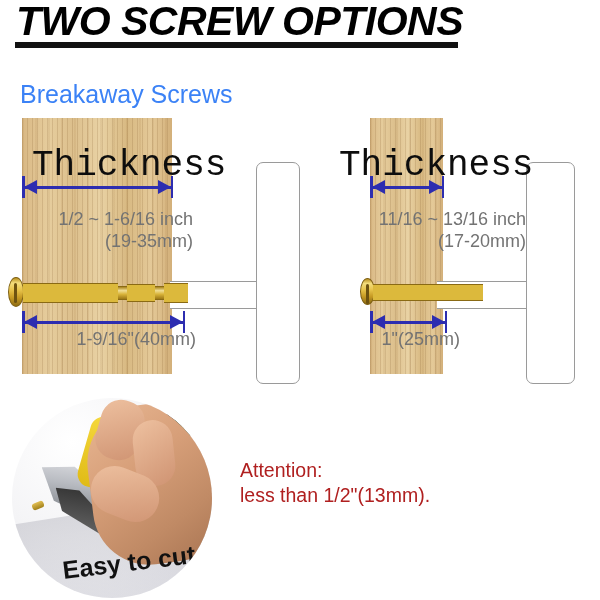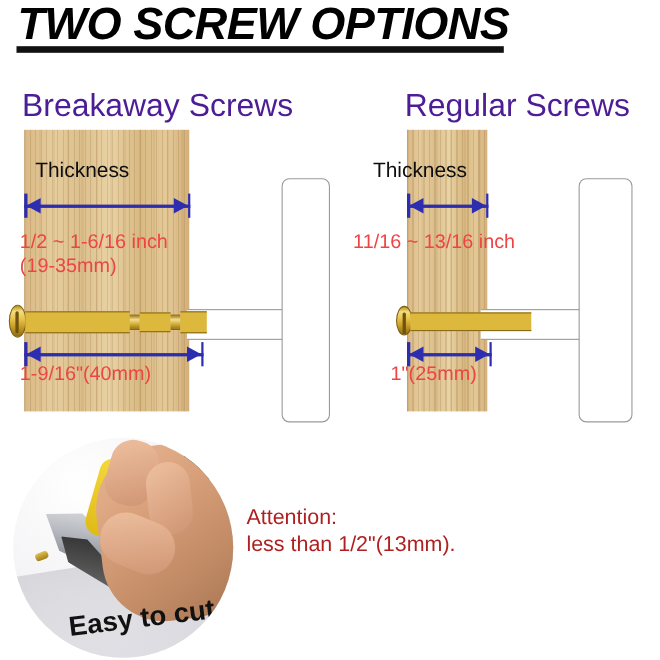--- a/index.html
+++ b/index.html
@@ -22,22 +22,22 @@
     white-space:nowrap;
     font-family:"Liberation Sans",sans-serif;
   }
   .title-rule{
     position:absolute;left:15px;top:42px;width:443px;height:6px;
     background:#111;
   }
 
   
   .sec-head{
-    position:absolute;font-size:29px;white-space:nowrap;
-    font-family:"Liberation Sans",sans-serif;color:#4c1d95;
+    position:absolute;font-size:25px;white-space:nowrap;
+    font-family:"Liberation Sans",sans-serif;color:#3b82f6;
   }
   .sec-head.left{left:20px;top:80px;}
   .sec-head.right{left:368px;top:80px;}
 
   
   .plank{
     position:absolute;
     background:
       repeating-linear-gradient(90deg,
         rgba(120,80,35,.17) 0px, rgba(120,80,35,.17) 1px,
@@ -57,22 +57,22 @@
   }
   .handle-bar.left{left:256px;top:162px;width:42px;height:220px;}
   .handle-bar.right{left:526px;top:162px;width:47px;height:220px;}
 
   .stem{position:absolute;border-top:1.3px solid #9a9a9a;border-bottom:1.3px solid #9a9a9a;background:#fff;}
   .stem.left{left:170px;top:281px;width:88px;height:26px;}
   .stem.right{left:437px;top:281px;width:91px;height:26px;}
 
   
   .thick-label{
-    position:absolute;font-size:19px;white-space:nowrap;color:#0d0d0d;
-    font-family:Liberation Sans, sans-serif;
+    position:absolute;font-size:36px;white-space:nowrap;color:#0d0d0d;
+    font-family:Liberation Mono, monospace;
   }
   .thick-label.left{left:32px;top:145px;}
   .thick-label.right{left:339px;top:145px;}
 
   
   .dim{position:absolute;height:18px;}
   .dim .bar{
     position:absolute;left:0;right:0;top:8px;height:2.5px;background:#2d2db0;
   }
   .dim .tick{
@@ -87,22 +87,22 @@
   .dim .head.l{left:2px;border-right:13px solid #2d2db0;}
   .dim .head.r{right:2px;border-left:13px solid #2d2db0;}
 
   #dim-thick-left{left:22px;top:178px;width:151px;}
   #dim-thick-right{left:370px;top:178px;width:74px;}
   #dim-len-left{left:22px;top:313px;width:163px;}
   #dim-len-right{left:370px;top:313px;width:77px;}
 
   
   .dim-text{
-    position:absolute;text-align:left;white-space:nowrap;
-    font-size:18px;line-height:22px;color:#ef4444;
+    position:absolute;text-align:right;white-space:nowrap;
+    font-size:18px;line-height:22px;color:#737373;
     font-family:"Liberation Sans",sans-serif;
   }
   #txt-thick-left{left:18px;top:208px;width:175px;}
   #txt-thick-right{left:321px;top:208px;width:205px;}
   #txt-len-left{left:18px;top:328px;width:178px;}
   #txt-len-right{left:355px;top:328px;width:105px;}
 
   
   .screw{position:absolute;}
   .screw-head{
@@ -222,32 +222,31 @@
     transform:rotate(-7deg);white-space:nowrap;
     font-family:"Liberation Sans",sans-serif;
   }
 
   
   .attention{
     position:absolute;left:224px;top:458px;width:372px;
     font-size:19.5px;line-height:25px;color:#b02020;
     font-family:"Liberation Sans",sans-serif;
   }
-  .attention div{white-space:nowrap;}
+  .attention div{white-space:nowrap;margin-left:16px;}
 </style>
 </head>
 <body>
 
 <div id="stage">
 
   <div class="title">TWO SCREW OPTIONS</div>
   <div class="title-rule"></div>
 
   <div class="sec-head left">Breakaway Screws</div>
-  <div class="sec-head right">Regular Screws</div>
 
   <div class="plank left"></div>
   <div class="stem left"></div>
   <div class="handle-bar left"></div>
 
   <div class="thick-label left">Thickness</div>
 
   <div class="dim" id="dim-thick-left">
     <span class="tick s"></span>
     <span class="bar"></span>
@@ -290,20 +289,21 @@
   <div class="dim" id="dim-thick-right">
     <span class="tick s"></span>
     <span class="bar"></span>
     <span class="head l"></span>
     <span class="head r"></span>
     <span class="tick e"></span>
   </div>
 
   <div class="dim-text" id="txt-thick-right">
     <div>11/16 ~ 13/16 inch</div>
+    <div>(17-20mm)</div>
   </div>
 
   <div class="screw" id="screw-right">
     <span class="screw-head">
         <span class="slot"></span>
       </span>
     <span class="shaft a"></span>
   </div>
 
   <div class="dim" id="dim-len-right">

